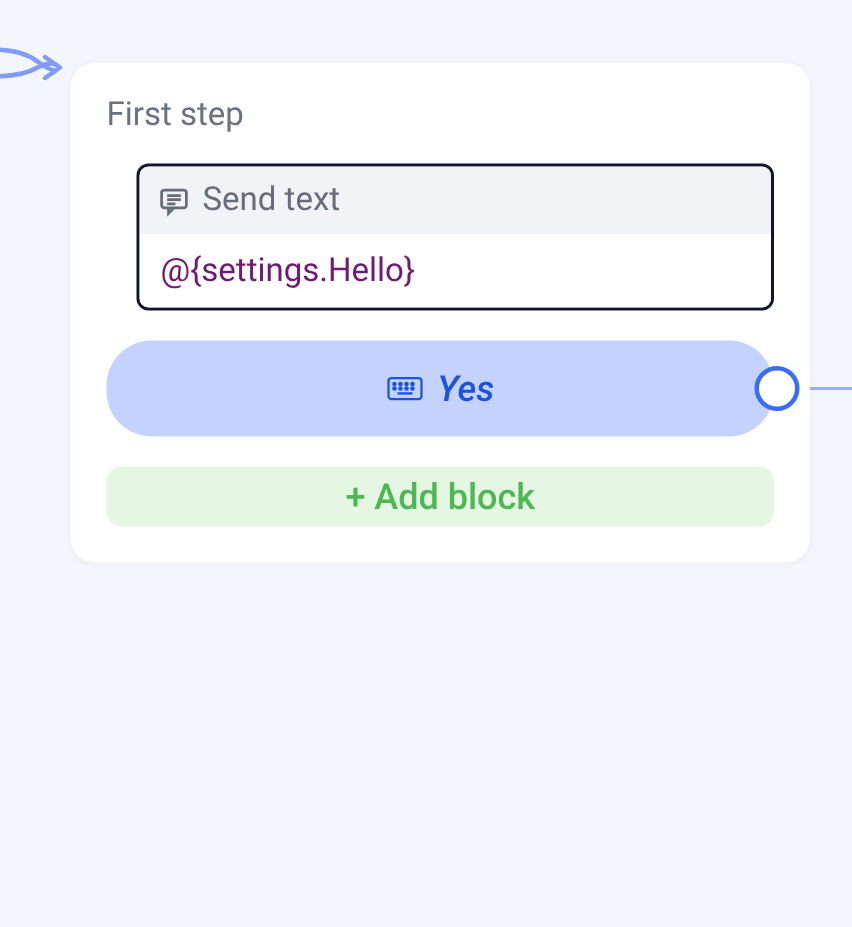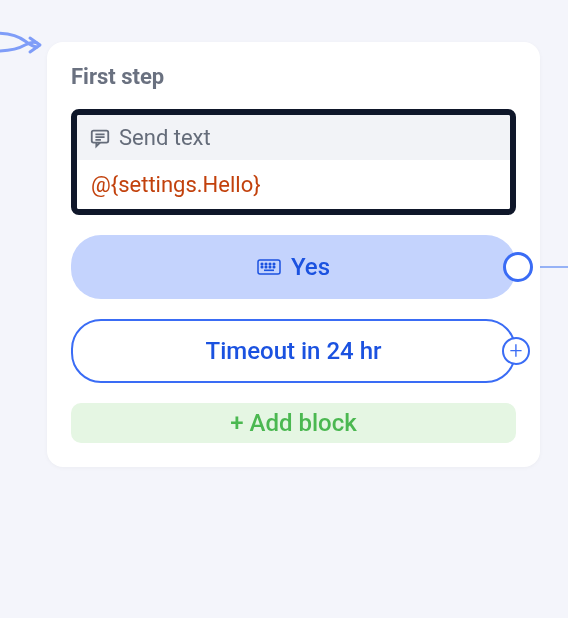--- a/index.html
+++ b/index.html
@@ -28,52 +28,54 @@
       left: 47px;
       width: 493px;
       background: #ffffff;
       border-radius: 16px;
       padding: 22px 24px 24px 24px;
       box-shadow: 0 1px 4px rgba(0,0,0,0.04);
     }
     .card-title {
       font-size: 22px;
       color: #6a7180;
-      font-weight: 700;
+      font-weight: 400;
       margin-bottom: 20px;
     }
     .send-text-block {
-      border: 6px solid #0f172a;
+      border: 2px solid #0f172a;
       border-radius: 8px;
       overflow: hidden;
       margin-bottom: 20px;
+      margin-left: 20px;
     }
     .send-text-header {
       background: #f2f3f7;
       padding: 10px 12px;
       display: flex;
       align-items: center;
       gap: 8px;
       color: #656c7a;
       font-size: 22px;
     }
     .send-text-body {
       background: #ffffff;
       padding: 12px 14px;
       font-size: 22px;
-      color: #c2410c;
+      color: #701a75;
     }
     .icon-comment {
       width: 22px;
       height: 22px;
       flex-shrink: 0;
     }
     .option-row {
       position: relative;
       margin-bottom: 20px;
+      font-style: italic;
     }
     .option-pill {
       background: #c4d3fd;
       border-radius: 30px;
       padding: 18px 20px;
       display: flex;
       align-items: center;
       justify-content: center;
       gap: 10px;
       color: #1b52e0;
@@ -199,25 +201,17 @@
         <circle cx="17" cy="8" r="0.8" fill="#1b52e0"></circle>
         <rect x="7" y="10.5" width="10" height="1.6" fill="#1b52e0" stroke="none"></rect>
       </svg>
       <span>Yes</span>
     </div>
     <div class="connector-line"></div>
     <div class="connector-circle"></div>
   </div>
 
 
-  <div class="timeout-row">
-    <div class="timeout-pill">
-      <span>Timeout in 24 hr</span>
-    </div>
-    <div class="plus-circle">
-      <span>+</span>
-    </div>
-  </div>
 
   <div class="add-block">
     <span>+ Add block</span>
   </div>
 </div>
 
 </body></html>

